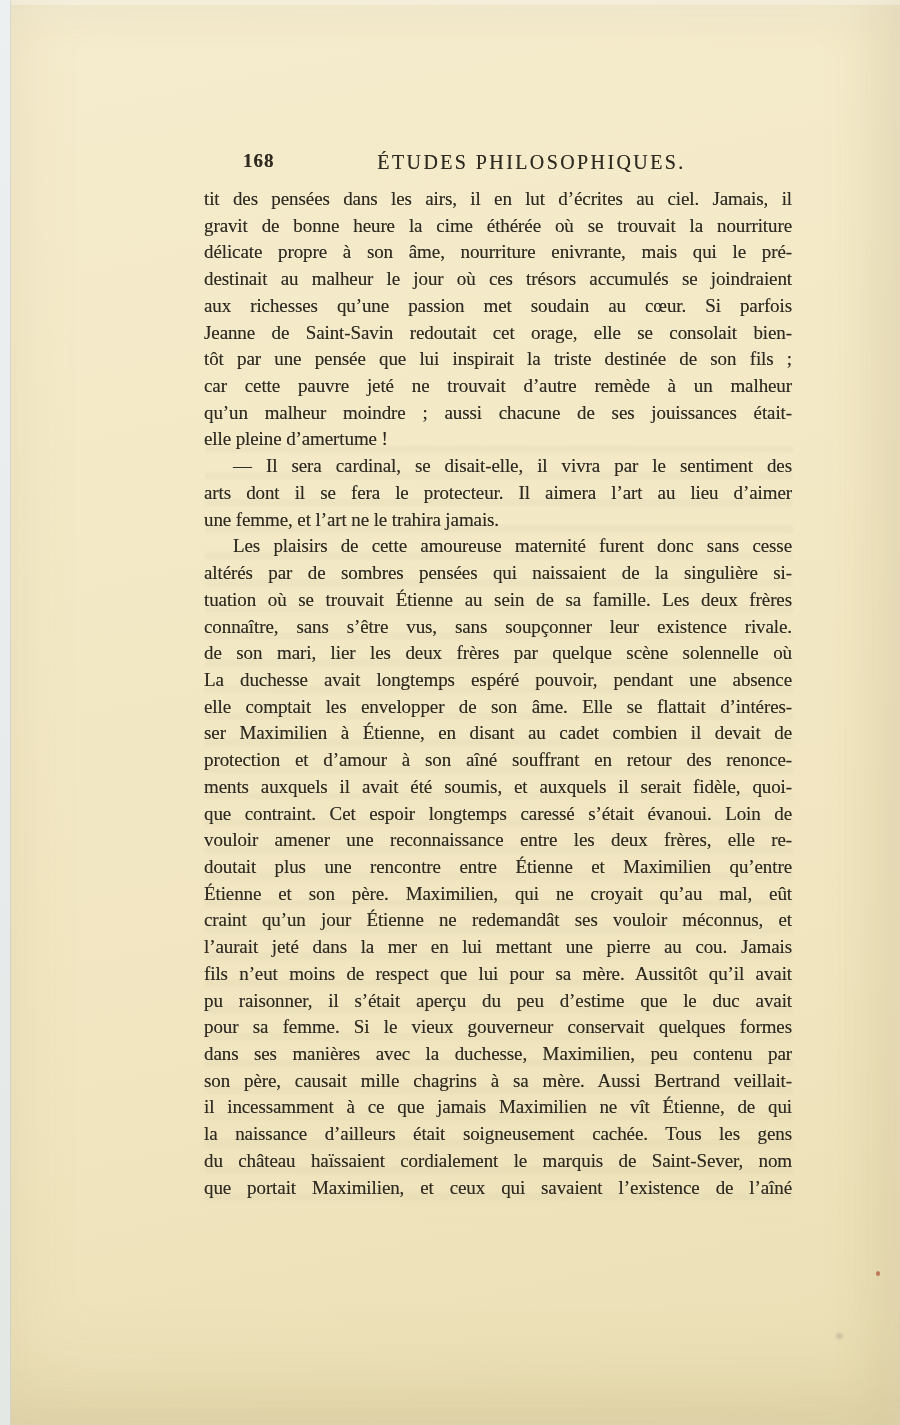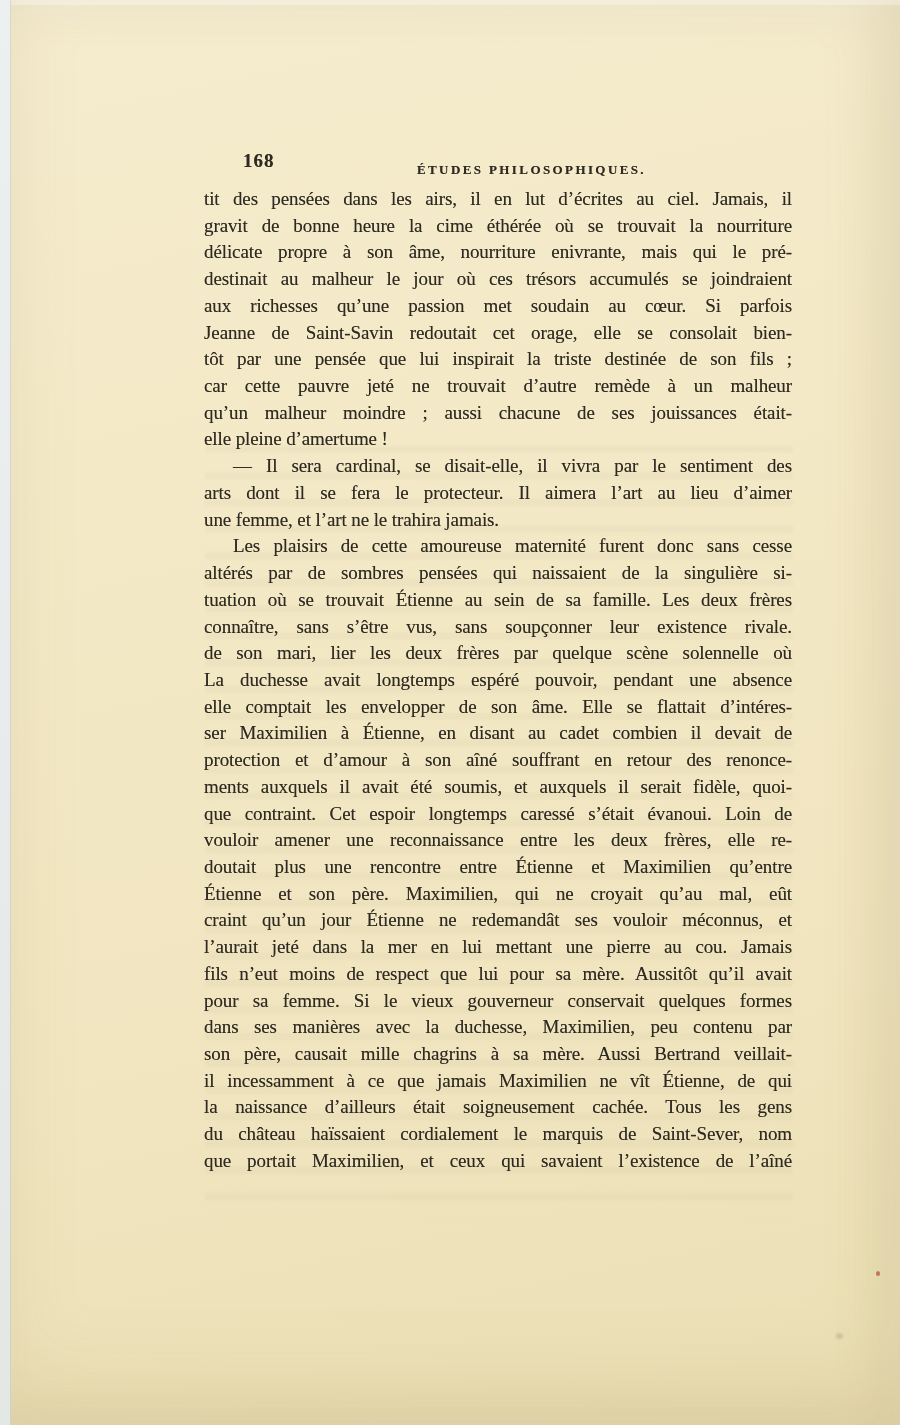--- a/index.html
+++ b/index.html
@@ -60,24 +60,24 @@
   .page-number {
     position: absolute;
     left: 2px; top: 0;
     font-size: 19px;
     font-weight: bold;
     letter-spacing: 1px;
     text-shadow: 0 0 0.5px rgba(46,42,34,0.6);
   }
   .running-title {
     position: absolute;
-    left: 0; right: 0; top: 12px;
+    left: 0; right: 0; top: 1px;
     text-align: center;
-    font-size: 13px;
-    font-weight: bold;
+    font-size: 20px;
+    font-weight: normal;
     letter-spacing: 2.4px;
     padding-left: 30px;
     text-shadow: 0 0 0.5px rgba(46,42,34,0.55);
   }
   .page-text {
     width: 588px;
   }
   .line {
     height: 26.72px;
     line-height: 26.72px;
@@ -158,20 +158,21 @@
         <div class="line just">ser Maximilien à Étienne, en disant au cadet combien il devait de</div>
         <div class="line just">protection et d’amour à son aîné souffrant en retour des renonce-</div>
         <div class="line just">ments auxquels il avait été soumis, et auxquels il serait fidèle, quoi-</div>
         <div class="line just">que contraint. Cet espoir longtemps caressé s’était évanoui. Loin de</div>
         <div class="line just">vouloir amener une reconnaissance entre les deux frères, elle re-</div>
         <div class="line just">doutait plus une rencontre entre Étienne et Maximilien qu’entre</div>
         <div class="line just">Étienne et son père. Maximilien, qui ne croyait qu’au mal, eût</div>
         <div class="line just">craint qu’un jour Étienne ne redemandât ses vouloir méconnus, et</div>
         <div class="line just">l’aurait jeté dans la mer en lui mettant une pierre au cou. Jamais</div>
         <div class="line just">fils n’eut moins de respect que lui pour sa mère. Aussitôt qu’il avait</div>
+        <div class="line just">pu raisonner, il s’était aperçu du peu d’estime que le duc avait</div>
         <div class="line just">pour sa femme. Si le vieux gouverneur conservait quelques formes</div>
         <div class="line just">dans ses manières avec la duchesse, Maximilien, peu contenu par</div>
         <div class="line just">son père, causait mille chagrins à sa mère. Aussi Bertrand veillait-</div>
         <div class="line just">il incessamment à ce que jamais Maximilien ne vît Étienne, de qui</div>
         <div class="line just">la naissance d’ailleurs était soigneusement cachée. Tous les gens</div>
         <div class="line just">du château haïssaient cordialement le marquis de Saint-Sever, nom</div>
         <div class="line just">que portait Maximilien, et ceux qui savaient l’existence de l’aîné</div>
       </div>
   </div>
 

